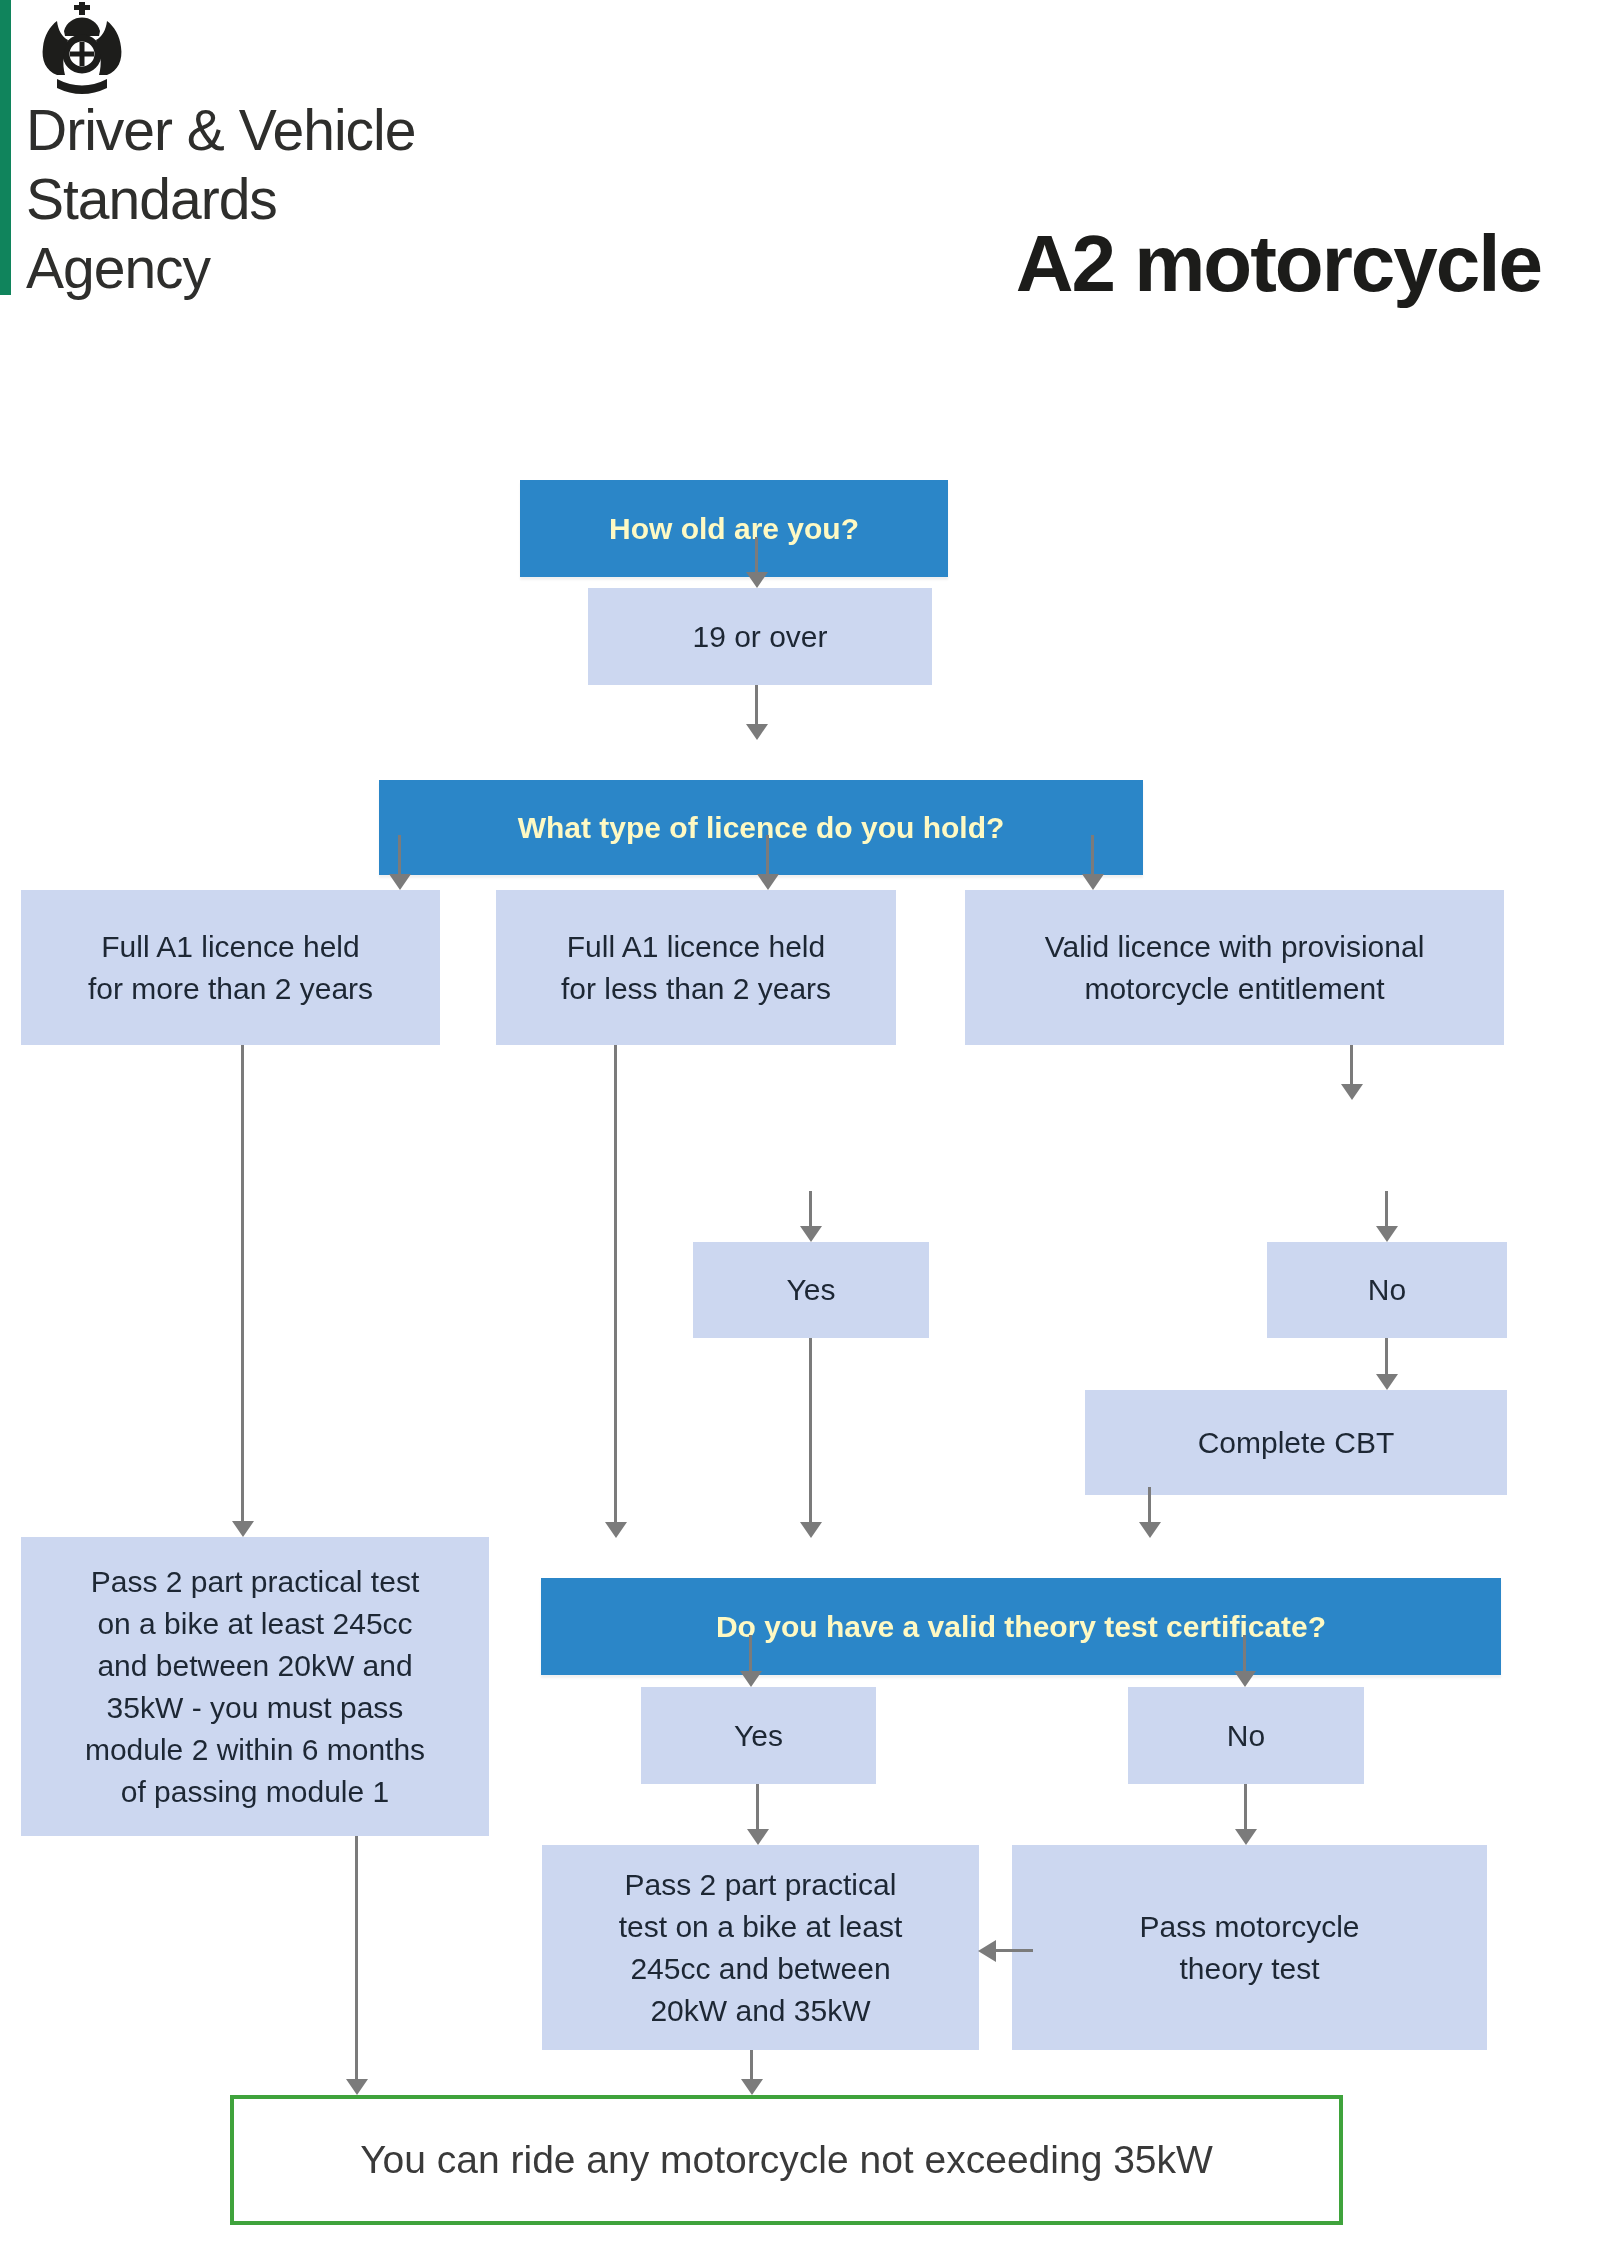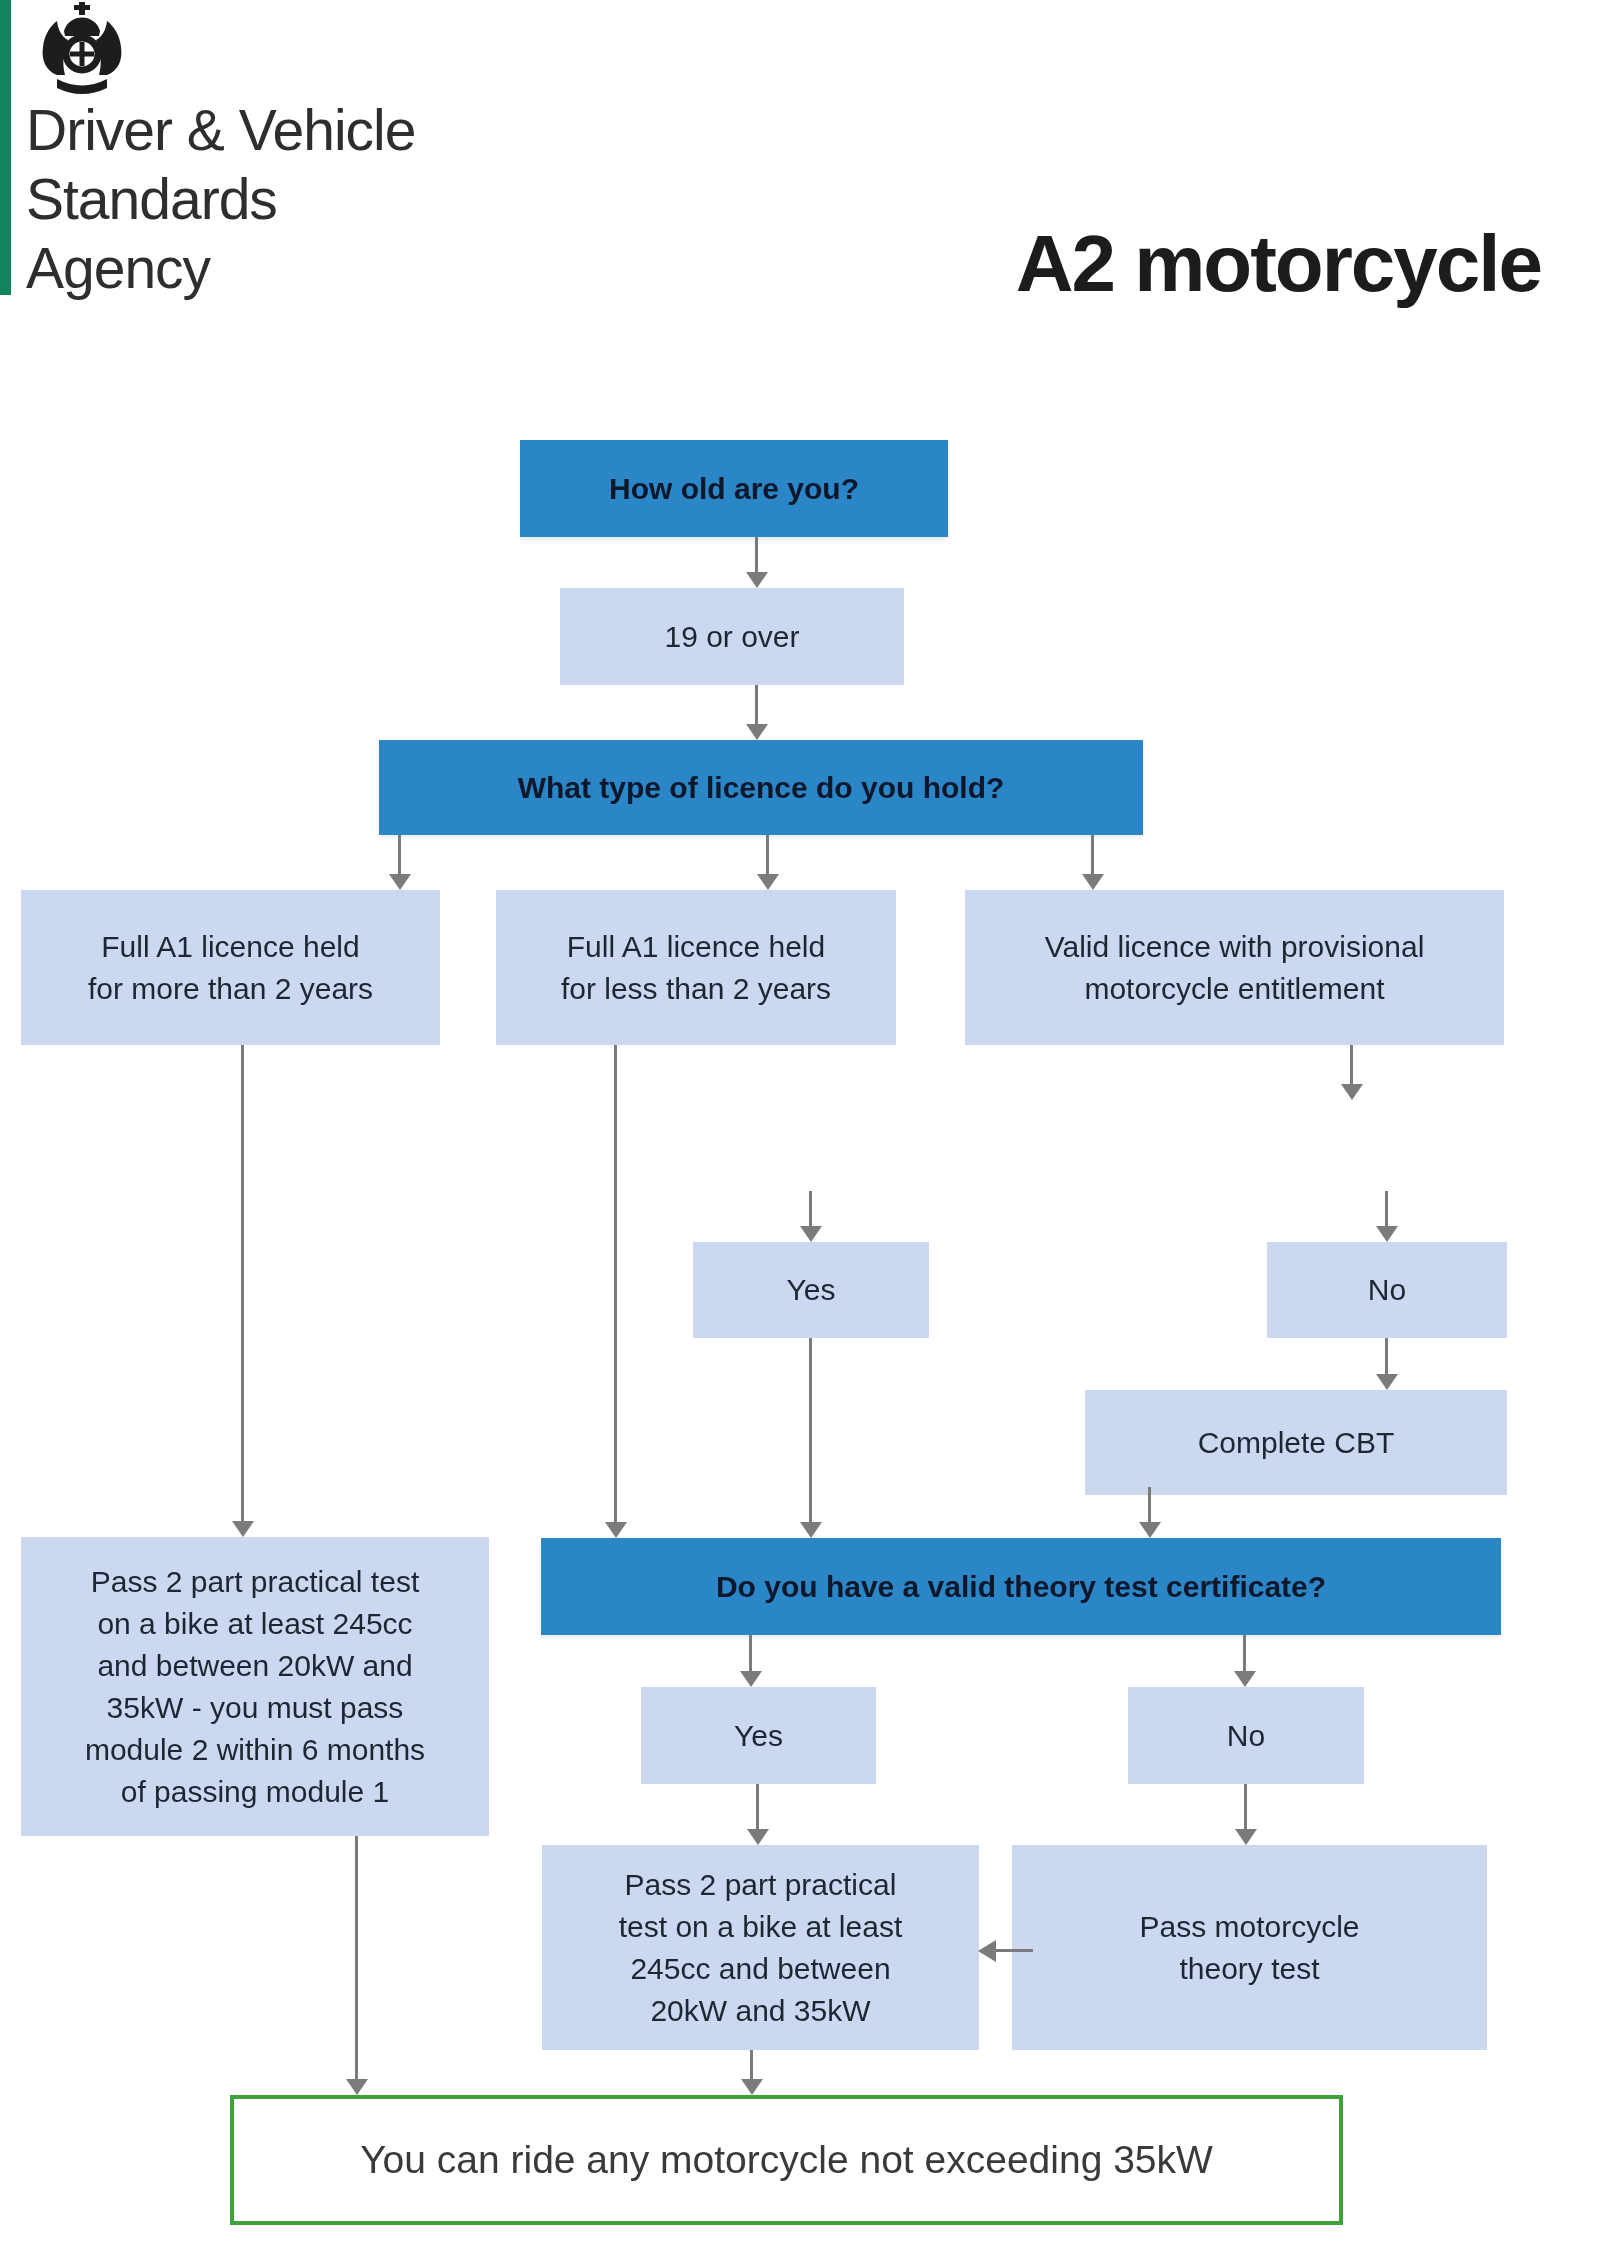--- a/index.html
+++ b/index.html
@@ -30,22 +30,23 @@
   
   .node{
     position:absolute;
     display:flex;align-items:center;justify-content:center;
     text-align:center;white-space:pre-line;
     font-size:30px;line-height:1.4;
     box-sizing:border-box;
   }
   .q{
     background:var(--blue,#2b86c8);
-    color:#0f172a;font-weight:700;
+    color:#fef9c3;font-weight:700;
     box-shadow:0 3px 2px rgba(0,0,0,0.06);
+    margin-top:40px;
   }
   .a{
     background:var(--lav,#ccd7f0);
     color:#1d2734;
   }
   .result{
     background:#ffffff;
     border:4px solid var(--green,#3fa33c);
     color:#3a3a3a;font-size:39px;
   }
@@ -77,21 +78,21 @@
     <path d="M31 77 Q56 90,81 77 L81 86 Q56 98,31 86 Z"></path>
   </svg>
   <div class="logo-text">
     <div>Driver &amp; Vehicle</div>
     <div>Standards</div>
     <div>Agency</div>
   </div>
   <div class="page-title">A2 motorcycle</div>
 
   <div class="node q" style="left:520px;top:440px;width:428px;height:97px">How old are you?</div>
-  <div class="node a" style="left:560px;top:588px;width:344px;height:97px">19 or over</div>
+  <div class="node a" style="left:588px;top:588px;width:344px;height:97px">19 or over</div>
   <div class="node q" style="left:379px;top:740px;width:764px;height:95px">What type of licence do you hold?</div>
 
   <div class="node a" style="left:21px;top:890px;width:419px;height:155px">Full A1 licence held
 for more than 2 years</div>
   <div class="node a" style="left:496px;top:890px;width:400px;height:155px">Full A1 licence held
 for less than 2 years</div>
   <div class="node a" style="left:965px;top:890px;width:539px;height:155px">Valid licence with provisional
 motorcycle entitlement</div>
 
   <div class="node a" style="left:693px;top:1242px;width:236px;height:96px">Yes</div>

